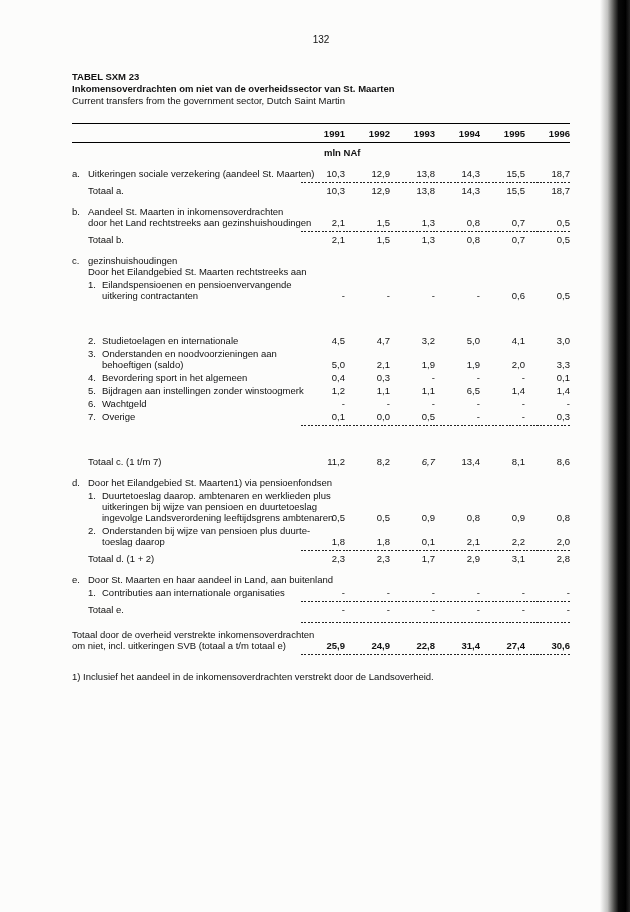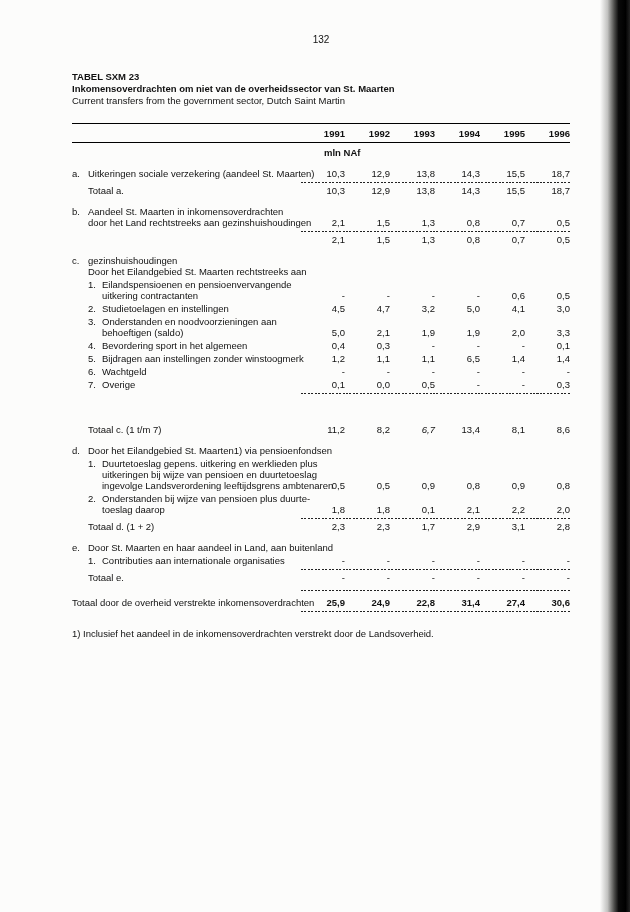--- a/index.html
+++ b/index.html
@@ -129,20 +129,23 @@
           </div>
           <div class="grid row dashes">
             <span class="dash" style="grid-column: 2;"></span>
             <span class="dash" style="grid-column: 3;"></span>
             <span class="dash" style="grid-column: 4;"></span>
             <span class="dash" style="grid-column: 5;"></span>
             <span class="dash" style="grid-column: 6;"></span>
             <span class="dash" style="grid-column: 7;"></span>
           </div>
           <div class="grid row total">
+            <div class="label">
+              <div class="lline">Totaal b.</div>
+            </div>
             <span class="val" style="grid-column: 2;">2,1</span>
             <span class="val" style="grid-column: 3;">1,5</span>
             <span class="val" style="grid-column: 4;">1,3</span>
             <span class="val" style="grid-column: 5;">0,8</span>
             <span class="val" style="grid-column: 6;">0,7</span>
             <span class="val" style="grid-column: 7;">0,5</span>
           </div>
           <div class="grid row section">
             <div class="label">
               <span class="prefix">c.</span>
@@ -159,27 +162,27 @@
             <span class="val" style="grid-column: 2;">-</span>
             <span class="val" style="grid-column: 3;">-</span>
             <span class="val" style="grid-column: 4;">-</span>
             <span class="val" style="grid-column: 5;">-</span>
             <span class="val" style="grid-column: 6;">0,6</span>
             <span class="val" style="grid-column: 7;">0,5</span>
           </div>
           <div class="grid row item">
             <div class="label">
               <span class="prefix">2.</span>
-              <div class="lline">Studietoelagen en instellingen</div>
+              <div class="lline">Studietoelagen en internationale</div>
             </div>
             <span class="val" style="grid-column: 2;">4,5</span>
             <span class="val" style="grid-column: 3;">4,7</span>
             <span class="val" style="grid-column: 4;">3,2</span>
             <span class="val" style="grid-column: 5;">5,0</span>
-            <span class="val" style="grid-column: 6;">4,1</span>
+            <span class="val" style="grid-column: 6; margin-top: 32px;">4,1</span>
             <span class="val" style="grid-column: 7;">3,0</span>
           </div>
           <div class="grid row item">
             <div class="label">
               <span class="prefix">3.</span>
               <div class="lline">Onderstanden en noodvoorzieningen aan</div>
               <div class="lline">behoeftigen (saldo)</div>
             </div>
             <span class="val" style="grid-column: 2;">5,0</span>
             <span class="val" style="grid-column: 3;">2,1</span>
@@ -257,21 +260,21 @@
           </div>
           <div class="grid row section">
             <div class="label">
               <span class="prefix">d.</span>
               <div class="lline">Door het Eilandgebied St. Maarten1) via pensioenfondsen</div>
             </div>
           </div>
           <div class="grid row item">
             <div class="label">
               <span class="prefix">1.</span>
-              <div class="lline">Duurtetoeslag gepens. uitkering en werklieden plus</div>
+              <div class="lline">Duurtetoeslag daarop. ambtenaren en werklieden plus</div>
               <div class="lline">uitkeringen bij wijze van pensioen en duurtetoeslag</div>
               <div class="lline">ingevolge Landsverordening leeftijdsgrens ambtenaren</div>
             </div>
             <span class="val" style="grid-column: 2;">0,5</span>
             <span class="val" style="grid-column: 3;">0,5</span>
             <span class="val" style="grid-column: 4;">0,9</span>
             <span class="val" style="grid-column: 5;">0,8</span>
             <span class="val" style="grid-column: 6;">0,9</span>
             <span class="val" style="grid-column: 7;">0,8</span>
           </div>
@@ -348,20 +351,21 @@
             <span class="dash" style="grid-column: 2;"></span>
             <span class="dash" style="grid-column: 3;"></span>
             <span class="dash" style="grid-column: 4;"></span>
             <span class="dash" style="grid-column: 5;"></span>
             <span class="dash" style="grid-column: 6;"></span>
             <span class="dash" style="grid-column: 7;"></span>
           </div>
           <div class="grid row grand">
             <div class="label">
               <div class="lline">Totaal door de overheid verstrekte inkomensoverdrachten</div>
+              <div class="lline">om niet, incl. uitkeringen SVB (totaal a t/m totaal e)</div>
             </div>
             <span class="val" style="grid-column: 2;">25,9</span>
             <span class="val" style="grid-column: 3;">24,9</span>
             <span class="val" style="grid-column: 4;">22,8</span>
             <span class="val" style="grid-column: 5;">31,4</span>
             <span class="val" style="grid-column: 6;">27,4</span>
             <span class="val" style="grid-column: 7;">30,6</span>
           </div>
           <div class="grid row dashes">
             <span class="dash" style="grid-column: 2;"></span>

